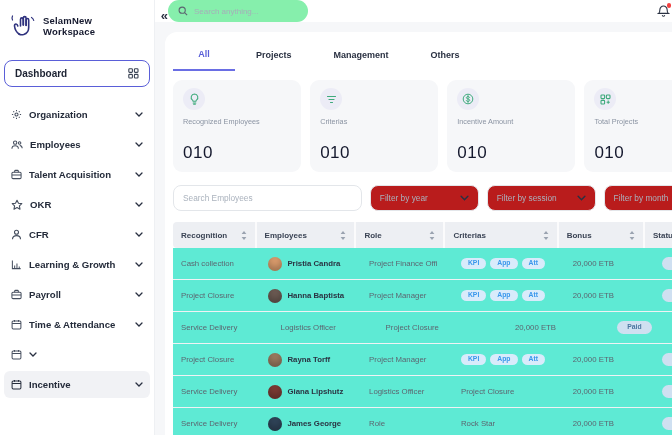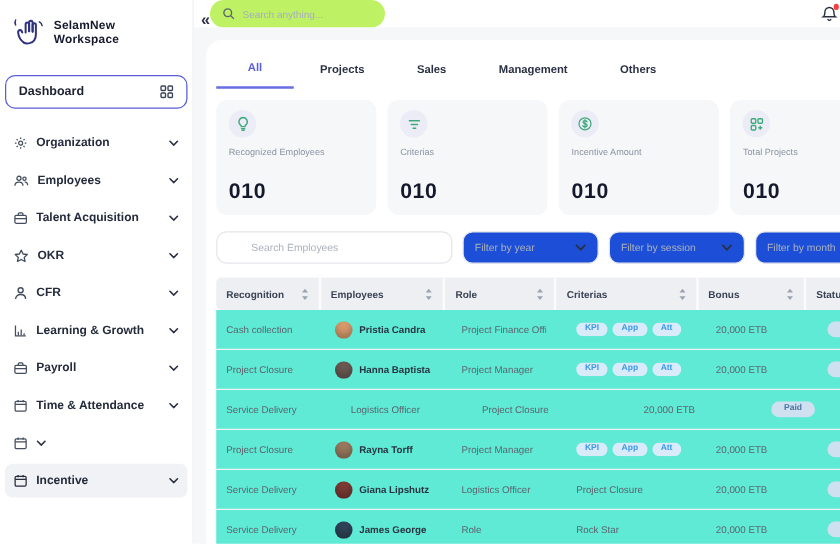--- a/index.html
+++ b/index.html
@@ -31,21 +31,21 @@
   }
   .nav-item .lbl { font-size:9.6px; font-weight:600; color:#242b3a; flex:1; white-space:nowrap; }
   .nav-item.active { background:#f1f2f5; }
   .nav-item svg.ni { flex:0 0 auto; }
   .chev { flex:0 0 auto; }
 
   
   .main { flex:1; display:flex; flex-direction:column; background:#ffffff; position:relative; }
   .topbar { height:45px; display:flex; align-items:center; padding:0 14px 0 13px; background:#fff; }
   .search {
-    width:140px; height:22px; background:#bef264; border-radius:12px;
+    width:140px; height:22px; background:#86efac; border-radius:12px;
     display:flex; align-items:center; gap:6px; padding:0 10px; cursor:text;
   }
   .search input { border:0; background:transparent; outline:none; font-size:8px; color:#3a4354; width:100px; font-family:"Liberation Sans",sans-serif; }
   .search input::placeholder { color:#a6aeb9; }
   .top-right { margin-left:auto; display:flex; align-items:center; gap:10px; }
   .bell { position:relative; cursor:pointer; }
   .bell .dot { position:absolute; top:-1px; right:-1px; width:4.5px; height:4.5px; border-radius:50%; background:#f23f3f; }
   .avatar-top {
     width:18px; height:18px; border-radius:50%;
     background:radial-gradient(circle at 50% 35%, #caa18a 0 35%, #5c4436 36% 70%, #374a5e 71%);
@@ -71,32 +71,32 @@
   }
 
   
   .cards { display:flex; gap:9px; margin-top:8px; }
   .card { flex:1; background:#f6f7f9; border-radius:9px; padding:8px 10px 9px; cursor:default; }
   .card .icirc {
     width:22px; height:22px; border-radius:50%; background:#ececf6;
     display:flex; align-items:center; justify-content:center; margin-bottom:7px;
   }
   .card .clbl { font-size:7.3px; color:#8b94a3; margin-bottom:17px; white-space:nowrap; }
-  .card .cval { font-size:17px; font-weight:bold; color:#15192e; letter-spacing:.5px; }
+  .card .cval { font-size:17px; font-weight:normal; color:#15192e; letter-spacing:.5px; }
 
   
   .filters { display:flex; gap:8px; margin-top:13px; }
   .f-input {
     flex:1.9; height:26px; border:1px solid #e3e6ea; border-radius:8px; background:#fff;
     display:flex; align-items:center; padding:0 9px;
   }
-  .f-input input { border:0; outline:none; font-size:8.3px; color:#3a4354; width:100%; background:transparent; font-family:"Liberation Sans",sans-serif;margin-left:18px;}
+  .f-input input { border:0; outline:none; font-size:8.3px; color:#3a4354; width:100%; background:transparent; font-family:"Liberation Sans",sans-serif;}
   .f-input input::placeholder { color:#aab2bd; }
   .f-select {
-    flex:1; height:26px; border:1px solid #e3e6ea; border-radius:8px; background:#1d4ed8;
+    flex:1; height:26px; border:1px solid #e3e6ea; border-radius:8px; background:#b91c1c;
     display:flex; align-items:center; justify-content:space-between; padding:0 9px; cursor:pointer;
   }
   .f-select .ph { font-size:8.3px; color:#aab2bd; white-space:nowrap; }
 
   
   .table { margin-top:11px; display:flex; flex-direction:column; }
   .thead { display:flex; background:#edeff3; border-radius:4px; height:26px; align-items:center; }
   .th { display:flex; align-items:center; justify-content:space-between; padding:0 8px; height:100%; border-right:2px solid #fbfbfc; }
   .th:last-child { border-right:0; }
   .th .tl { font-size:8px; font-weight:600; color:#3a4354; }
@@ -292,21 +292,20 @@
           </svg>
       </div>
     </div>
 
     <div class="workarea">
       <div class="panel">
 
         <div class="tabsrow">
           <div class="tab t0 active">All</div>
           <div class="tab t1">Projects</div>
-          <div class="tab t2">Sales</div>
           <div class="tab t3">Management</div>
           <div class="tab t4">Others</div>
         </div>
 
         <div class="cards">
           <div class="card">
             <div class="icirc">
                 <svg width="11" height="12" viewBox="0 0 11 12" fill="none" stroke="#3eaa7c" stroke-width="1.1" stroke-linecap="round">
                   <path d="M5.5 1a3.4 3.4 0 00-2 6.1c.4.3.6.7.6 1.2h2.8c0-.5.2-.9.6-1.2A3.4 3.4 0 005.5 1z"></path>
                   <path d="M4.2 10h2.6M4.7 11.3h1.6"></path>

